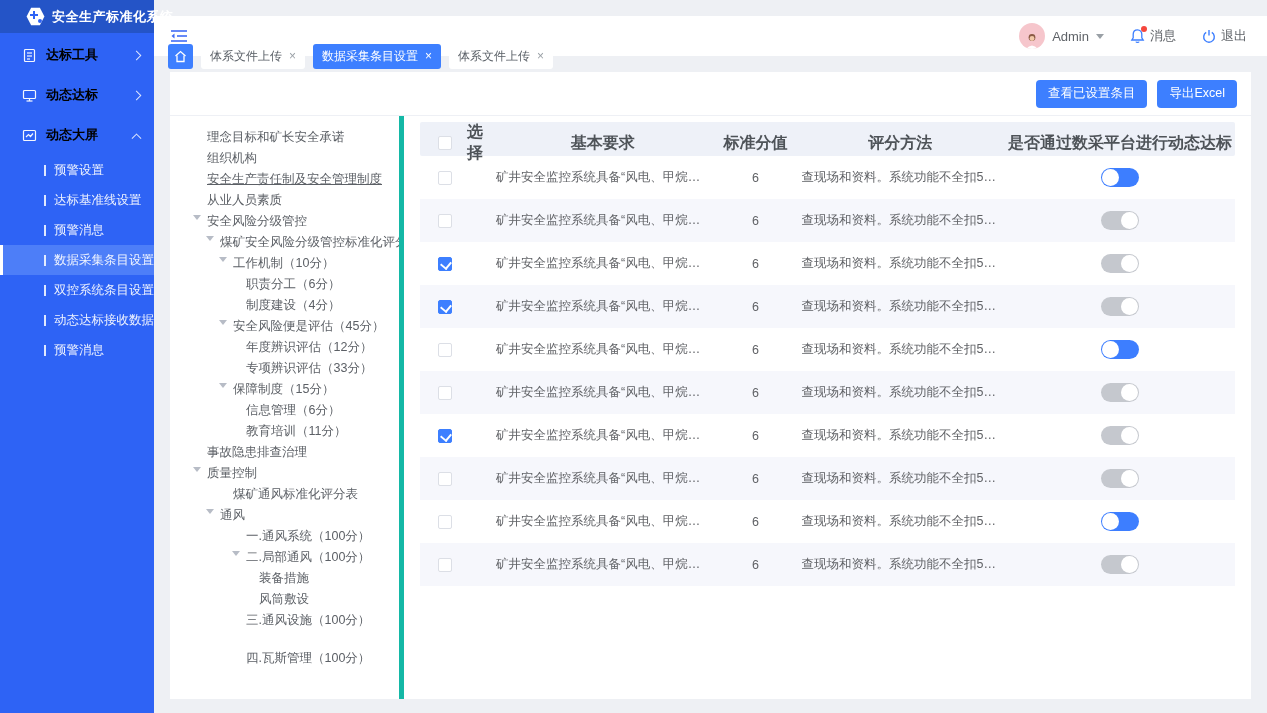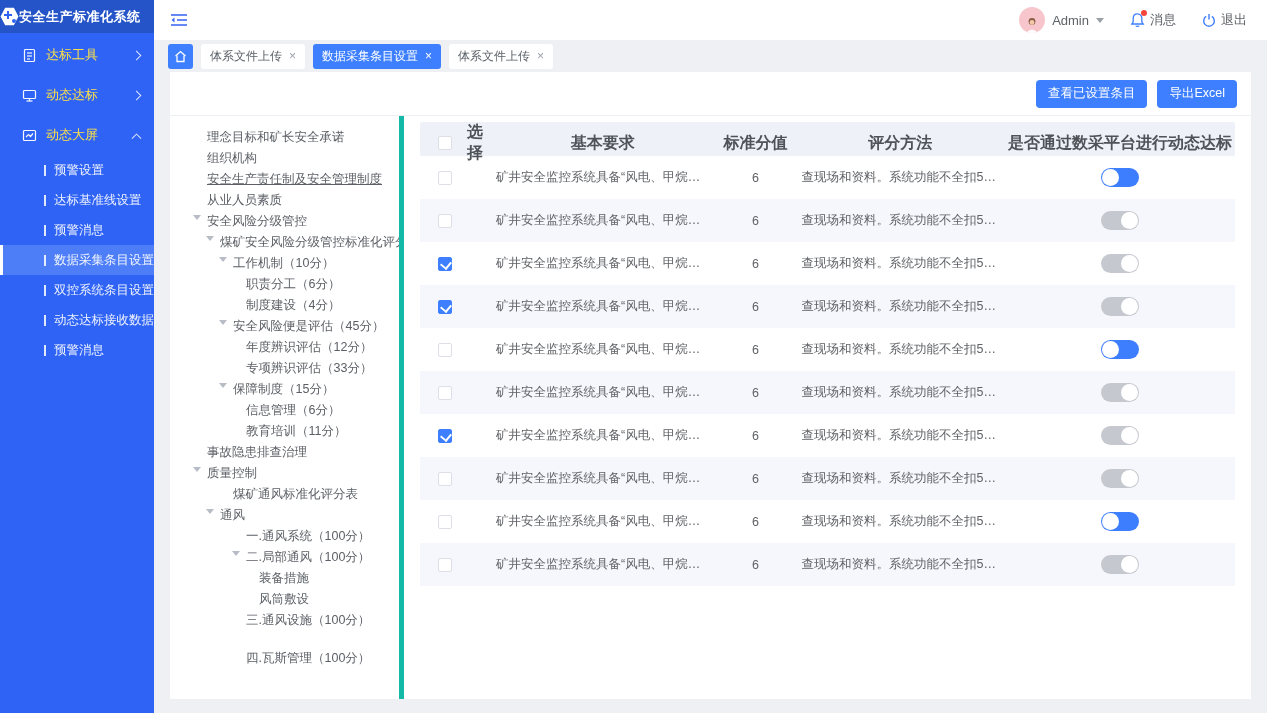--- a/index.html
+++ b/index.html
@@ -6,44 +6,44 @@
   html,body { width:1267px; height:713px; overflow:hidden; }
   body {
     font-family:"Liberation Sans","DejaVu Sans",sans-serif;
     background:var(--page-bg,#eef0f4);
     color:#5f6368;
     position:relative;
   }
   
   .sidebar { position:absolute; left:0; top:0; width:154px; height:713px;
     background:var(--sidebar,#2e63f5); z-index:5; }
-  .logo { height:33px; background:var(--sidebar-dark,#2454c7); display:flex; align-items:center; padding:0 0; }
+  .logo { height:33px; background:var(--sidebar-dark,#2454c7); display:flex; align-items:center; padding:0 26px; gap:7px; }
   .logo-badge { width:19px; height:19px; background:#fff; flex:0 0 19px;
     clip-path:polygon(27% 4%, 73% 4%, 97% 50%, 73% 96%, 27% 96%, 3% 50%);
     display:flex; align-items:center; justify-content:center; position:relative; }
   .logo-plus { position:absolute; left:4px; top:4px; width:8px; height:8px; }
   .logo-plus::before { content:""; position:absolute; left:3px; top:0; width:2.4px; height:8px; background:var(--sidebar,#2e63f5); }
   .logo-plus::after { content:""; position:absolute; left:0; top:3px; width:8px; height:2.4px; background:var(--sidebar,#2e63f5); }
   .logo-dot { position:absolute; right:3px; bottom:3px; width:4px; height:4px; border-radius:50%; background:var(--sidebar,#2e63f5); }
   .logo-text { color:#fff; font-size:13px; font-weight:bold; letter-spacing:.5px; white-space:nowrap; }
   .menu { padding-top:2px; }
-  .menu-item { height:40px; display:flex; align-items:center; padding:0 14px 0 22px; color:#fde047; font-size:13px; gap:9px; cursor:pointer; }
+  .menu-item { height:40px; display:flex; align-items:center; padding:0 14px 0 22px; color:#000000; font-size:13px; gap:9px; cursor:pointer;font-weight:bold; }
   .menu-item .mi-label { flex:1; }
   .mi-icon { width:15px; height:15px; flex:0 0 15px; opacity:.95; }
   .chev { width:7px; height:7px; border-right:1.6px solid rgba(255,255,255,.85); border-bottom:1.6px solid rgba(255,255,255,.85); display:inline-block; }
   .chev.right { transform:rotate(-45deg); }
   .chev.up { transform:rotate(-135deg) translate(-2px,-2px); }
   .submenu { }
   .subitem { height:30px; display:flex; align-items:center; padding-left:44px; gap:8px;
     color:rgba(255,255,255,.92); font-size:12.5px; position:relative; cursor:pointer; }
   .subbar { width:2px; height:11px; background:rgba(255,255,255,.85); flex:0 0 2px; }
   .subitem.active { background:var(--active-item,#4d7ef8); }
   .subitem.active::before { content:""; position:absolute; left:0; top:0; width:3px; height:100%; background:#fff; }
   
-  .topbar { position:absolute; left:154px; top:0; right:0; height:40px; background:#fff; display:flex; align-items:center; padding:0 20px 0 16px; }
+  .topbar { position:absolute; left:154px; top:16px; right:0; height:40px; background:#fff; display:flex; align-items:center; padding:0 20px 0 16px; }
   .collapse-icon { cursor:pointer; display:flex; align-items:center; }
   .topbar-right { margin-left:auto; display:flex; align-items:center; gap:26px; }
   .user-chip { display:flex; align-items:center; gap:7px; cursor:pointer; }
   .avatar { width:26px; height:26px; border-radius:50%; background:#f6c6cc; overflow:hidden; display:flex; align-items:flex-end; justify-content:center; }
   .user-name { font-size:13px; color:#5f6368; }
   .caret-down { width:0; height:0; border:4px solid transparent; border-top:5px solid #9aa0a6; margin-top:4px; }
   .hdr-action { display:flex; align-items:center; gap:5px; font-size:13px; color:#5f6368; cursor:pointer; }
   .bell-wrap { position:relative; display:flex; }
   .red-dot { position:absolute; right:-2px; top:-2px; width:6px; height:6px; border-radius:50%; background:var(--badge-red,#f5463d); }
   

